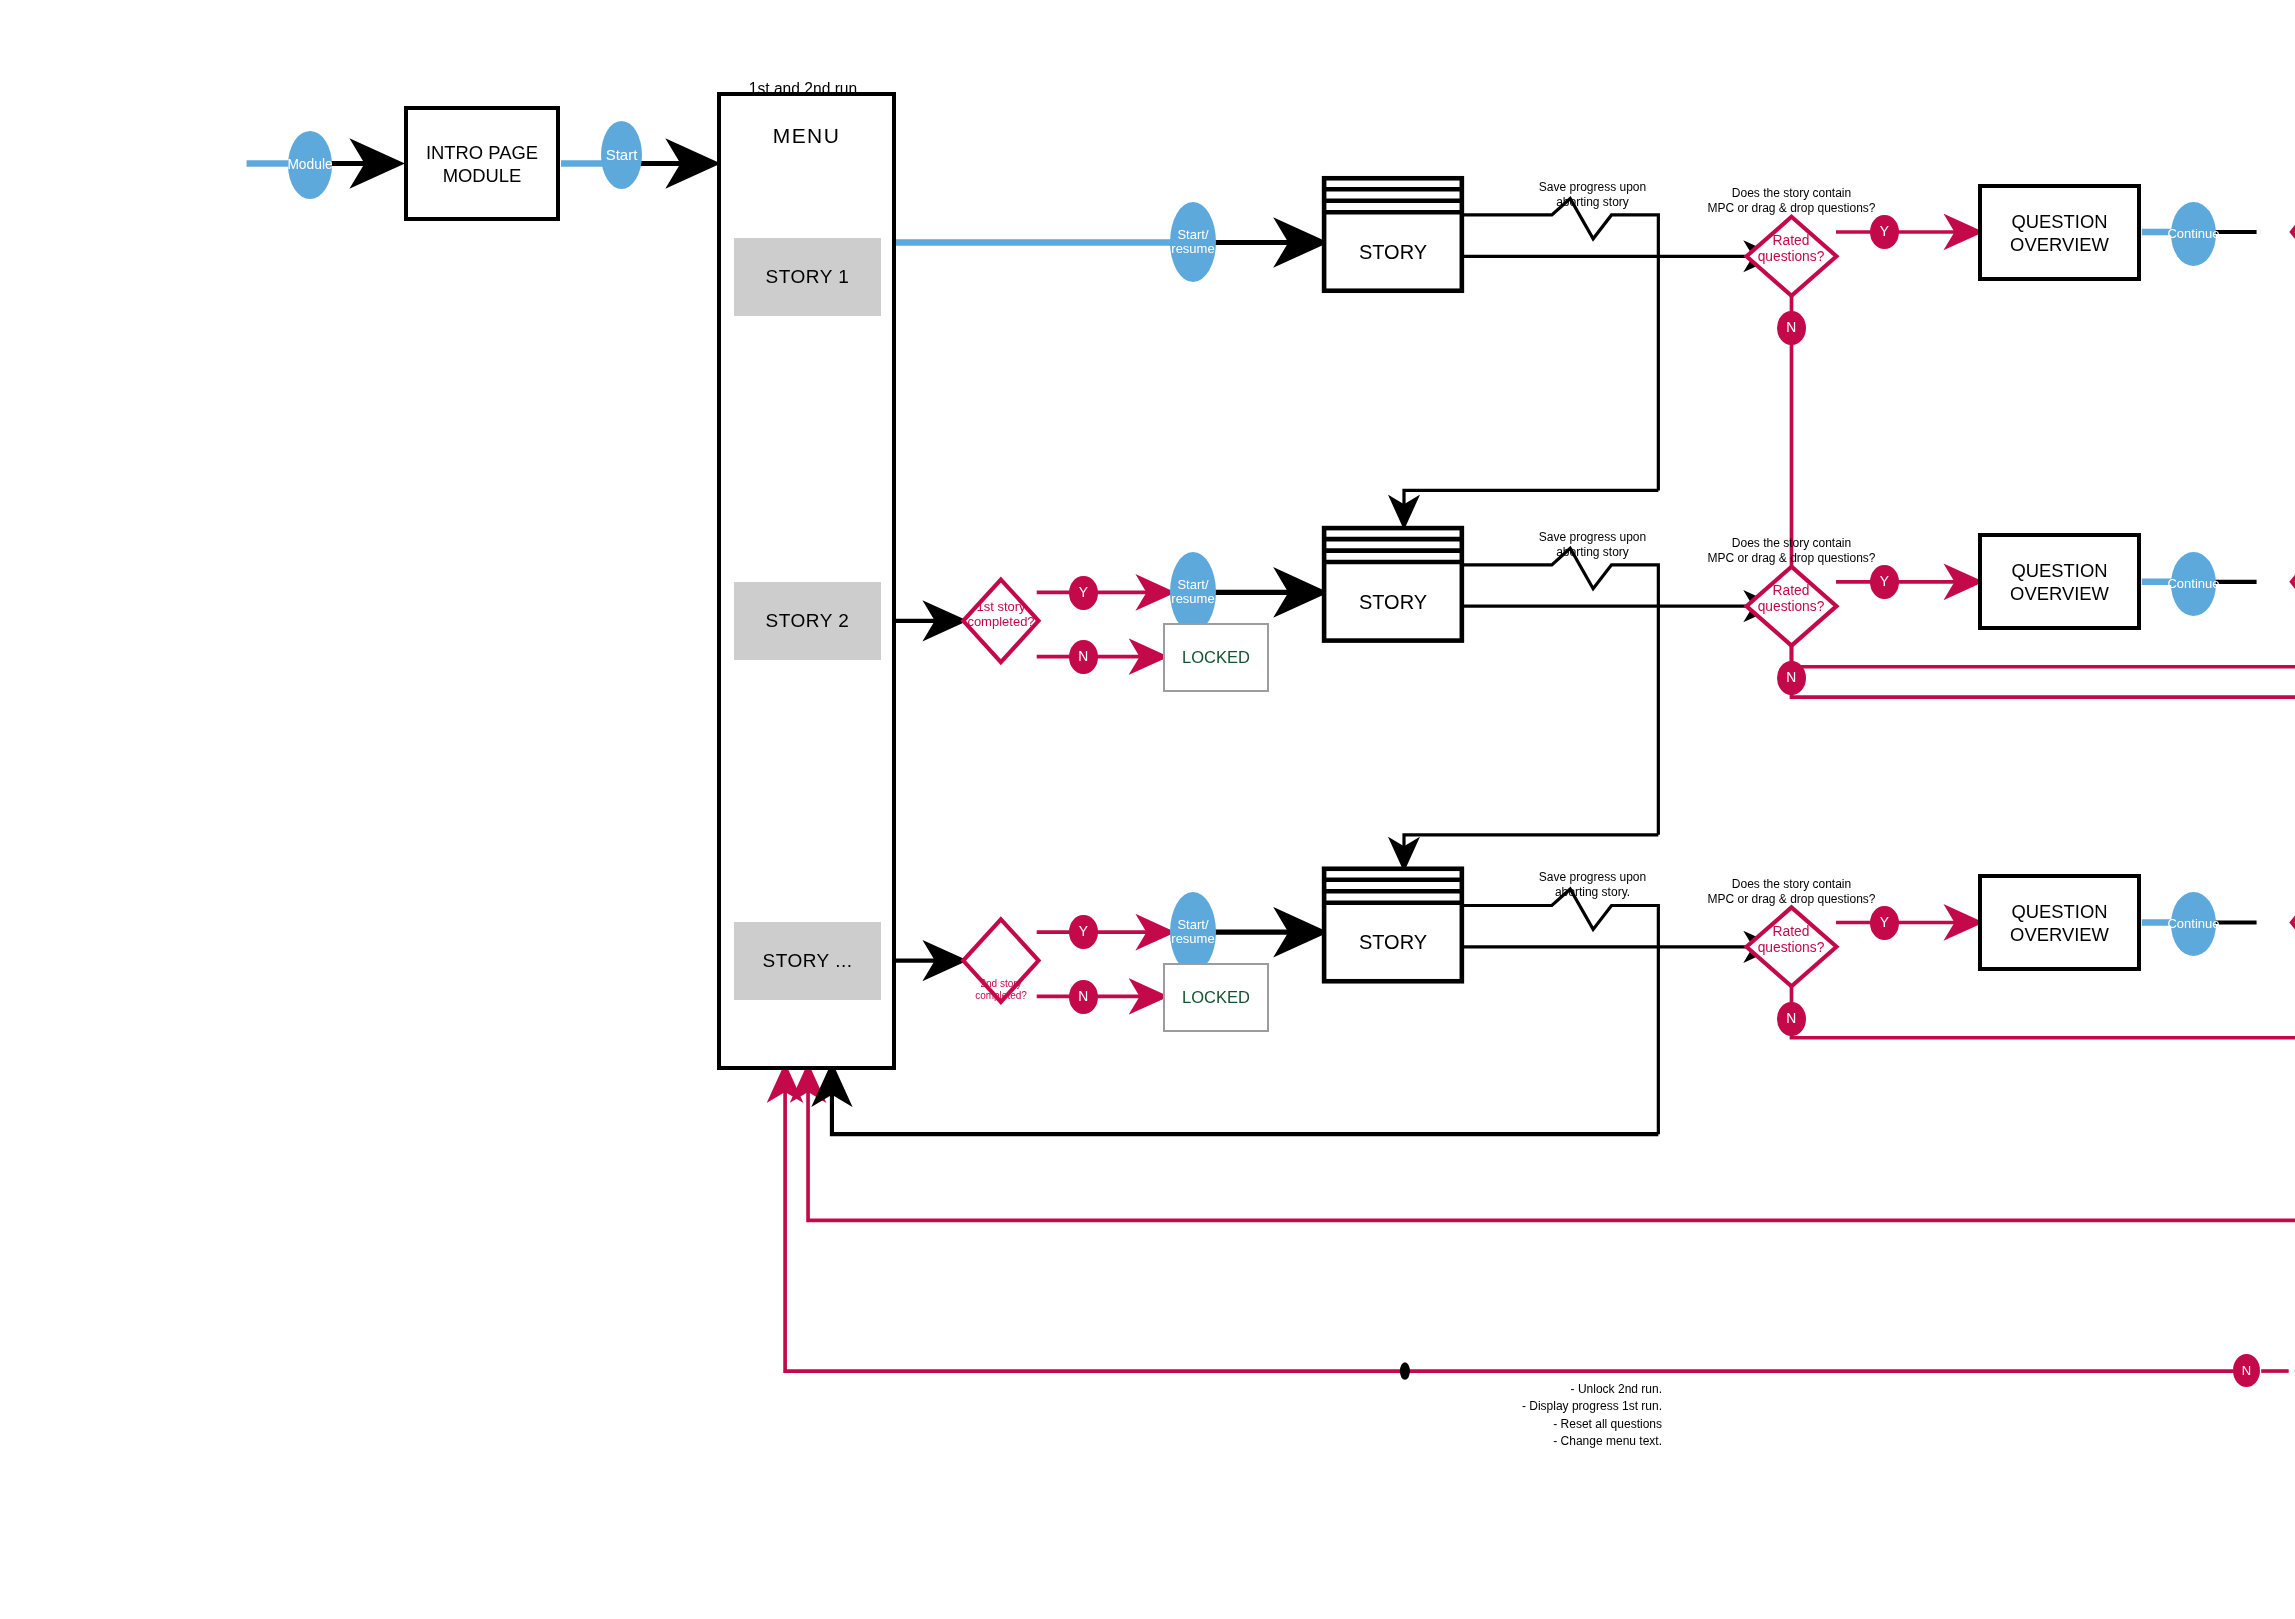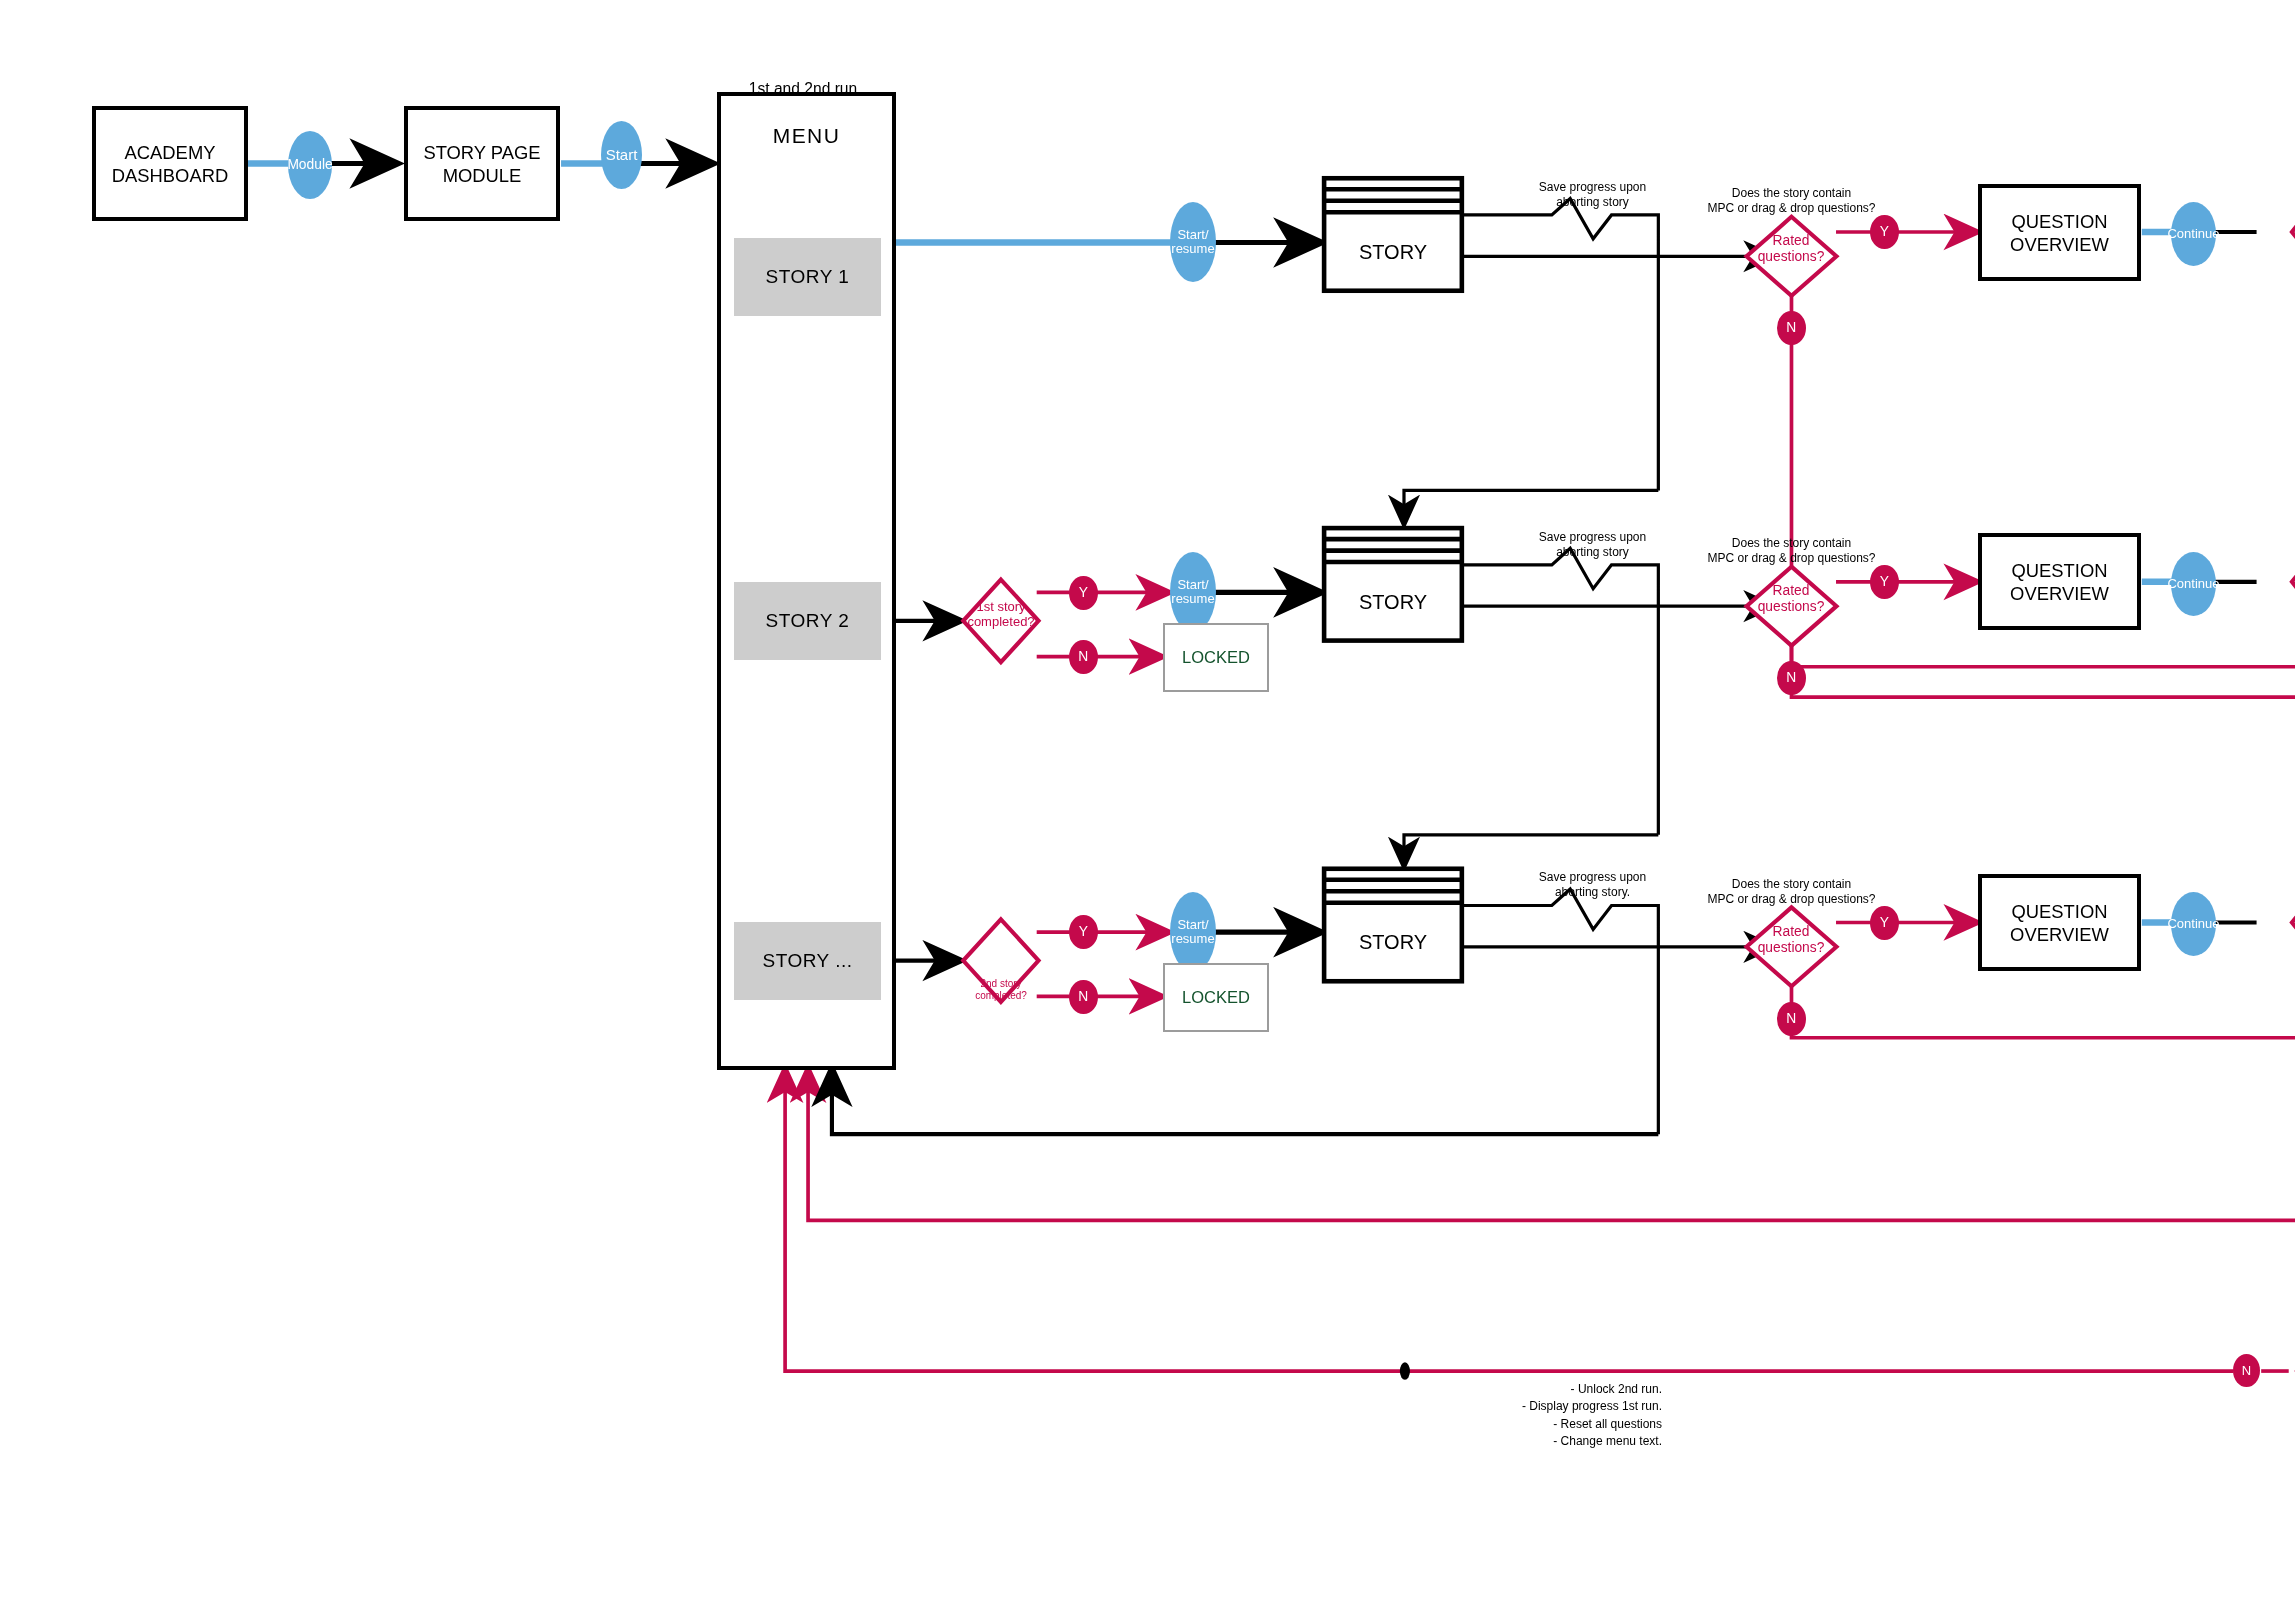--- a/index.html
+++ b/index.html
@@ -193,31 +193,27 @@
       <rect x="2884" y="1892" width="300" height="245" stroke-width="10"></rect>
       <line x1="2884" y1="1916" x2="3184" y2="1916" stroke-width="10"></line>
       <line x1="2884" y1="1941" x2="3184" y2="1941" stroke-width="10"></line>
       <line x1="2884" y1="1966" x2="3184" y2="1966" stroke-width="10"></line>
     </g>
   </g>
 </svg>
 
 <div class="caption" style="left:711px;top:80px;width:184px;font-size:15.6px;">1st and 2nd run</div>
 
-<div class="node rect" style="left:92px;top:106px;width:156px;height:115px;font-size:18.4px;white-space:pre-line;">
-  <span>ACADEMY
-DASHBOARD</span>
-</div>
 
 <div class="node pill" style="left:288px;top:131px;width:44px;height:68px;font-size:13.8px;">
   <span>Module</span>
 </div>
 
 <div class="node rect" style="left:404px;top:106px;width:156px;height:115px;font-size:18.4px;white-space:pre-line;">
-  <span>STORY PAGE
+  <span>INTRO PAGE
 MODULE</span>
 </div>
 
 <div class="node pill" style="left:601px;top:121px;width:41px;height:68px;font-size:15px;justify-content:center;">
   <span>Start</span>
 </div>
 
 <div class="node rect" style="left:717px;top:92px;width:179px;height:978px;display:block;"></div>
 <div class="menu-title" style="left:717px;top:124px;width:179px;font-size:21px;letter-spacing:1.4px;">MENU</div>
 

